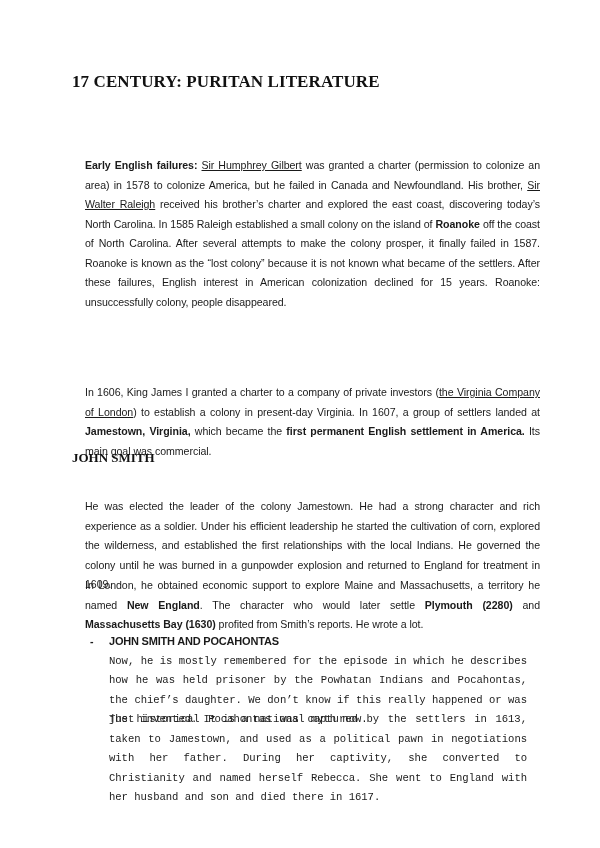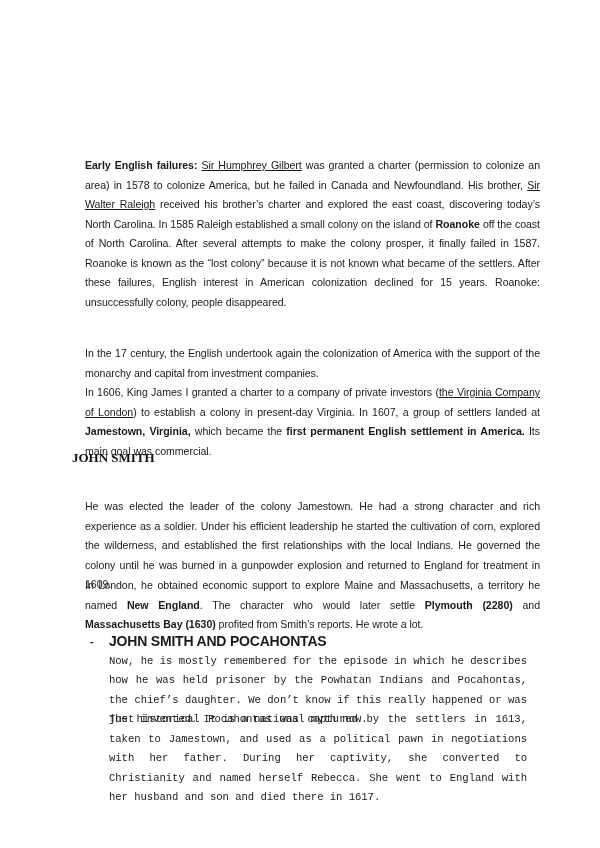--- a/index.html
+++ b/index.html
@@ -79,21 +79,21 @@
       font-family: "Liberation Sans", "DejaVu Sans", sans-serif;
       font-size: 10.6px;
       line-height: 19.5px;
       font-weight: bold;
     }
     .bullet-head {
       position: absolute;
       left: 37px;
       top: 0;
       font-family: "Liberation Sans", "DejaVu Sans", sans-serif;
-      font-size: 14px;
+      font-size: 11px;
       line-height: 19.5px;
       font-weight: bold;
       letter-spacing: -0.2px;
       white-space: nowrap;
     }
     .bullet-para {
       position: absolute;
       left: 37px;
       width: 418px;
       margin: 0;
@@ -102,29 +102,29 @@
       line-height: 19.5px;
       text-align: justify;
       letter-spacing: -0.05px;
     }
   </style>
 </head>
 <body>
 
 <div class="page">
 
+  <h1 class="title">17 CENTURY: PURITAN LITERATURE</h1>
 
 
   <p class="para" style="top:143px;">
     <span class="b">Early English failures:</span>
     <span class="u">Sir Humphrey Gilbert</span><span> was granted a charter (permission to colonize an area) in 1578 to colonize America, but he failed in Canada and Newfoundland. His brother, </span><span class="u">Sir Walter Raleigh</span><span> received his brother’s charter and explored the east coast, discovering today’s North Carolina. In 1585 Raleigh established a small colony on the island of </span><span class="b">Roanoke</span><span> off the coast of North Carolina. After several attempts to make the colony prosper, it finally failed in 1587. Roanoke is known as the “lost colony” because it is not known what became of the settlers. After these failures, English interest in American colonization declined for 15 years. Roanoke: unsuccessfully colony, people disappeared.</span>
   </p>
 
 
-  <p class="para" style="top:331px;">In the 17 century, the English undertook again the colonization of America with the support of the monarchy and capital from investment companies.</p>
 
   <p class="para" style="top:370px;">
     <span>In 1606, King James I granted a charter to a company of private investors (</span><span class="u">the Virginia Company of London</span><span>) to establish a colony in present-day Virginia. In 1607, a group of settlers landed at </span><span class="b">Jamestown, Virginia,</span><span> which became the </span><span class="b">first permanent English settlement in America.</span><span> Its main goal was commercial.</span>
   </p>
 
   <h3 class="h3" style="top:450px;">JOHN SMITH</h3>
 
   <p class="para" style="top:484px;">He was elected the leader of the colony Jamestown. He had a strong character and rich experience as a soldier. Under his efficient leadership he started the cultivation of corn, explored the wilderness, and established the first relationships with the local Indians. He governed the colony until he was burned in a gunpowder explosion and returned to England for treatment in 1609.</p>
 
   <p class="para" style="top:563px;">

